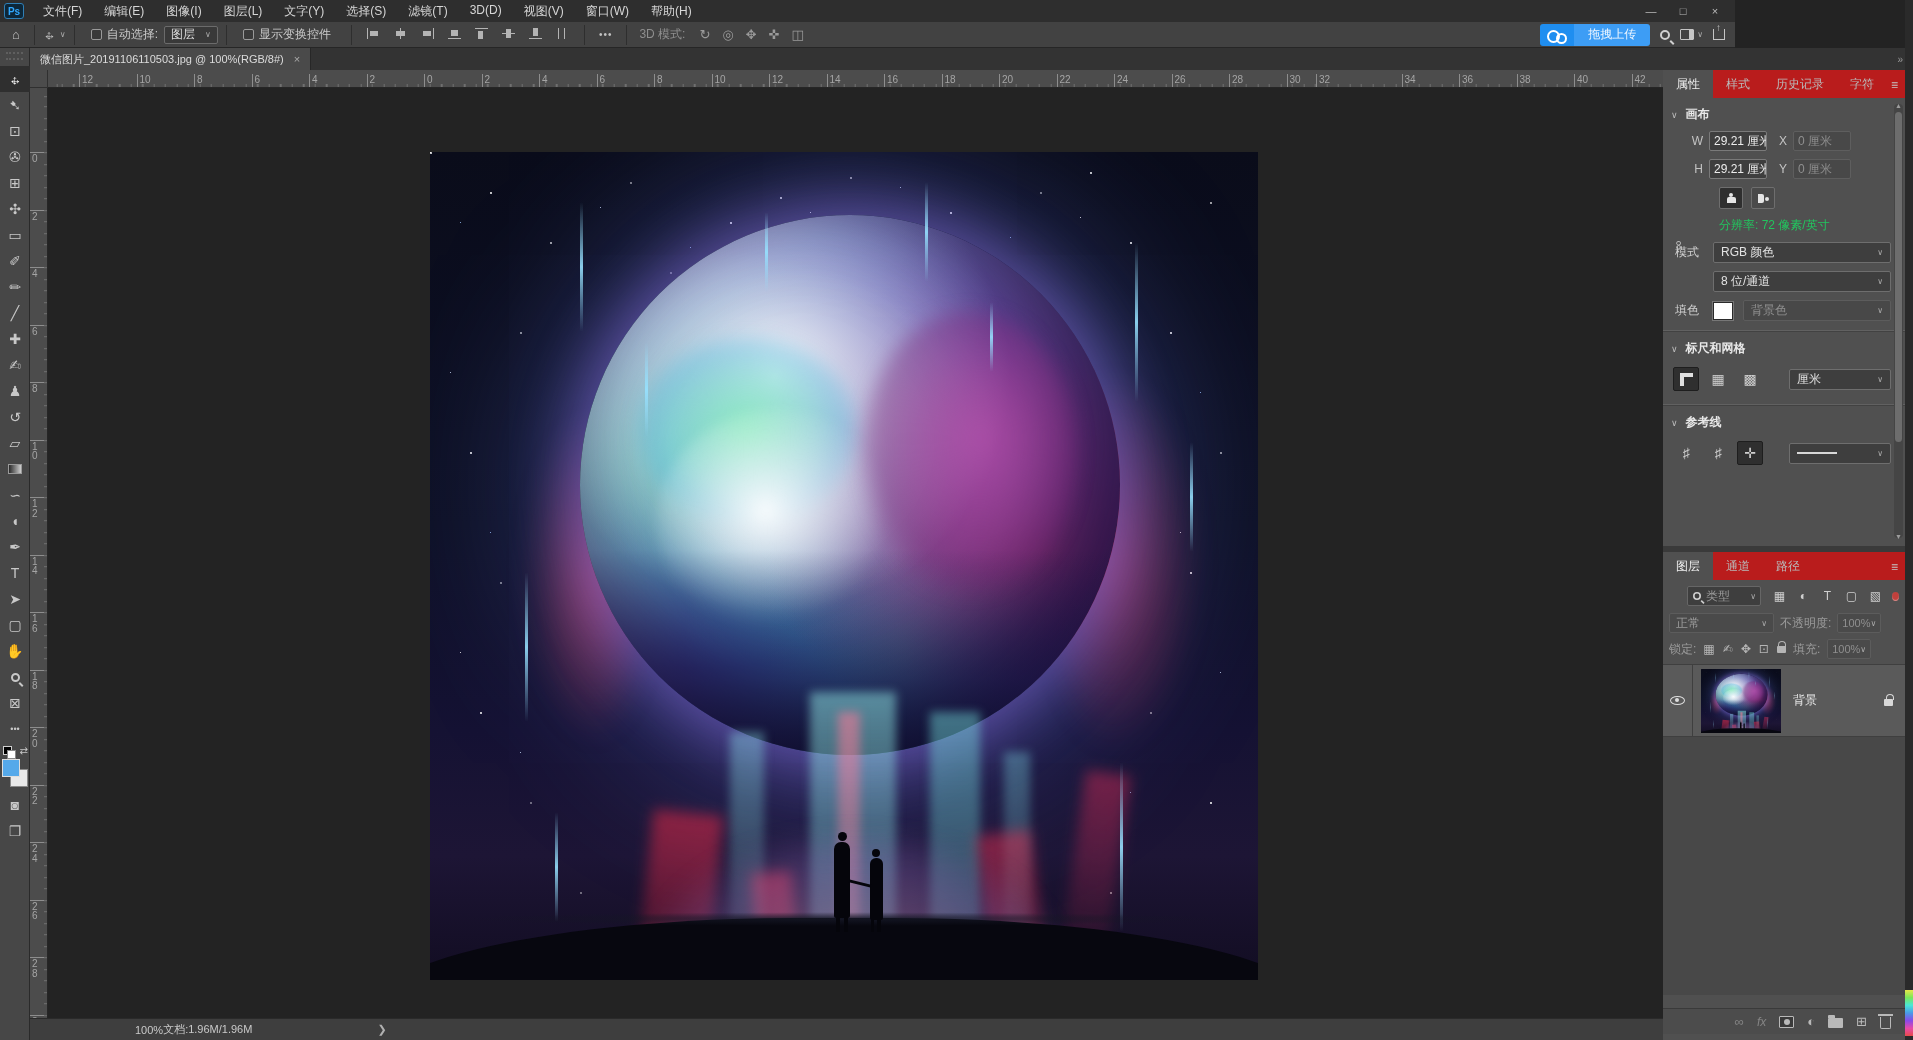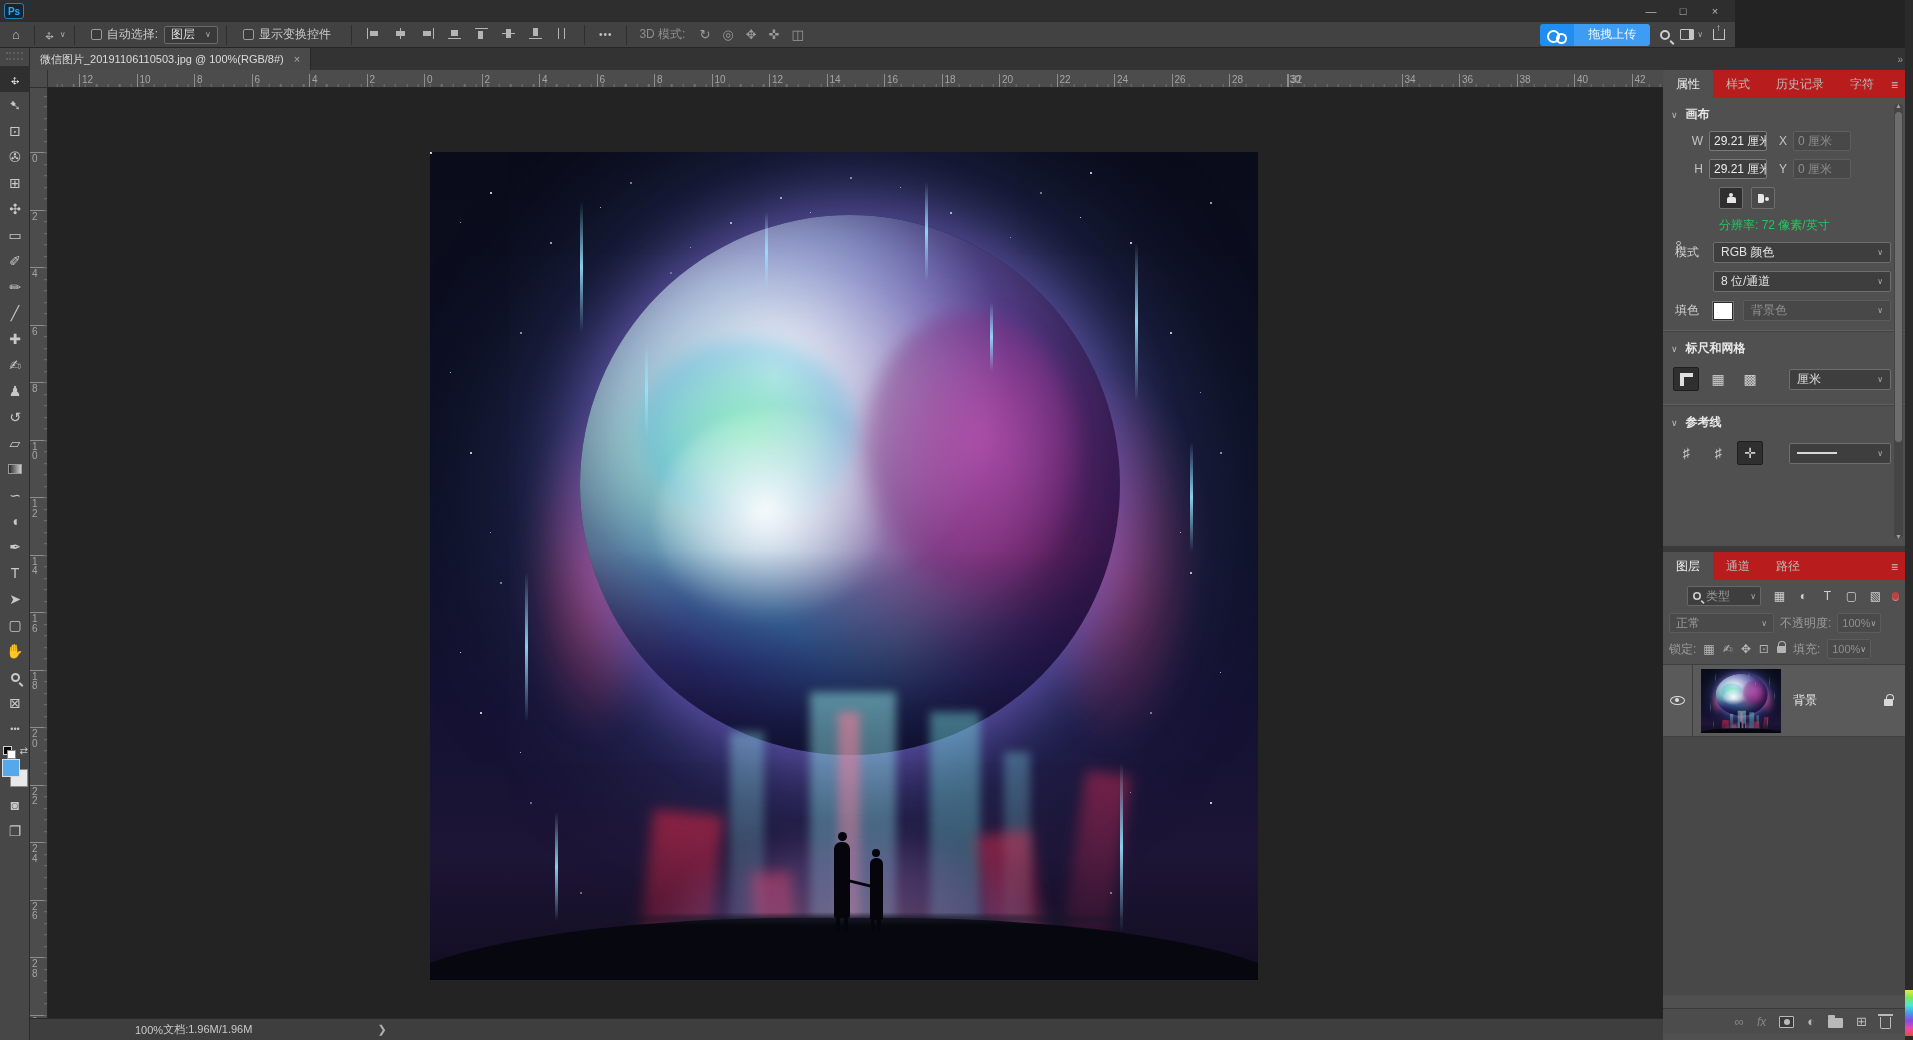--- a/index.html
+++ b/index.html
@@ -269,20 +269,33 @@
   .icon-trash { width:11px; height:12px; border:1px solid #b9b9b9; border-top:none; border-radius:0 0 2px 2px; position:relative; margin-top:3px; }
   .icon-trash::before { content:""; position:absolute; left:-3px; top:-3px; width:15px; height:1.5px; background:#b9b9b9; }
 </style>
 </head>
 <body>
 
 <div class="app">
 
   <div class="menubar">
     <div class="ps-logo">Ps</div>
+    <nav id="menu">
+        <span class="menu-item">文件(F)</span>
+        <span class="menu-item">编辑(E)</span>
+        <span class="menu-item">图像(I)</span>
+        <span class="menu-item">图层(L)</span>
+        <span class="menu-item">文字(Y)</span>
+        <span class="menu-item">选择(S)</span>
+        <span class="menu-item">滤镜(T)</span>
+        <span class="menu-item">3D(D)</span>
+        <span class="menu-item">视图(V)</span>
+        <span class="menu-item">窗口(W)</span>
+        <span class="menu-item">帮助(H)</span>
+      </nav>
     <div class="win-controls" id="win-controls">
         <span class="win-btn">—</span>
         <span class="win-btn">□</span>
         <span class="win-btn">×</span>
       </div>
   </div>
 
   <div class="optionsbar">
     <span class="ob-icon" style="margin-left:6px;">⌂</span>
     <div class="ob-sep"></div>
@@ -445,21 +458,21 @@
         <span class="hlab" style="left: 721px;">12</span>
         <span class="hlab" style="left: 778.5px;">14</span>
         <span class="hlab" style="left: 836px;">16</span>
         <span class="hlab" style="left: 893.5px;">18</span>
         <span class="hlab" style="left: 951px;">20</span>
         <span class="hlab" style="left: 1008.5px;">22</span>
         <span class="hlab" style="left: 1066px;">24</span>
         <span class="hlab" style="left: 1123.5px;">26</span>
         <span class="hlab" style="left: 1181px;">28</span>
         <span class="hlab" style="left: 1238.5px;">30</span>
-        <span class="hlab" style="left: 1240px;">32</span>
+        <span class="hlab" style="left: 1268px;">32</span>
         <span class="hlab" style="left: 1353.5px;">34</span>
         <span class="hlab" style="left: 1411px;">36</span>
         <span class="hlab" style="left: 1468.5px;">38</span>
         <span class="hlab" style="left: 1526px;">40</span>
         <span class="hlab" style="left: 1583.5px;">42</span>
       </div>
     <div class="vruler" id="vruler">
         <span class="vlab" style="top: 64px;">0</span>
         <span class="vlab" style="top: 121.5px;">2</span>
         <span class="vlab" style="top: 179px;">4</span>

